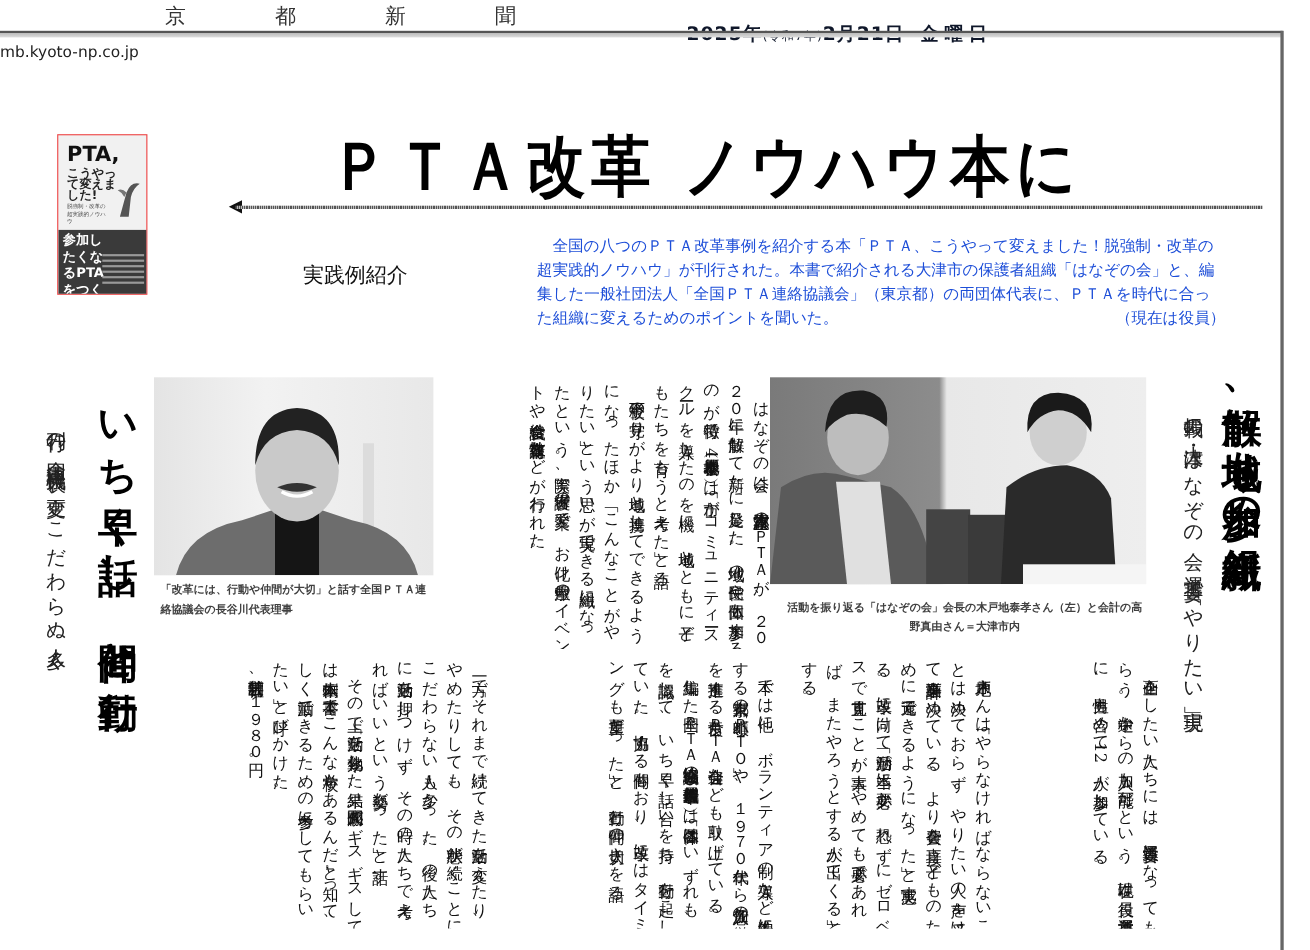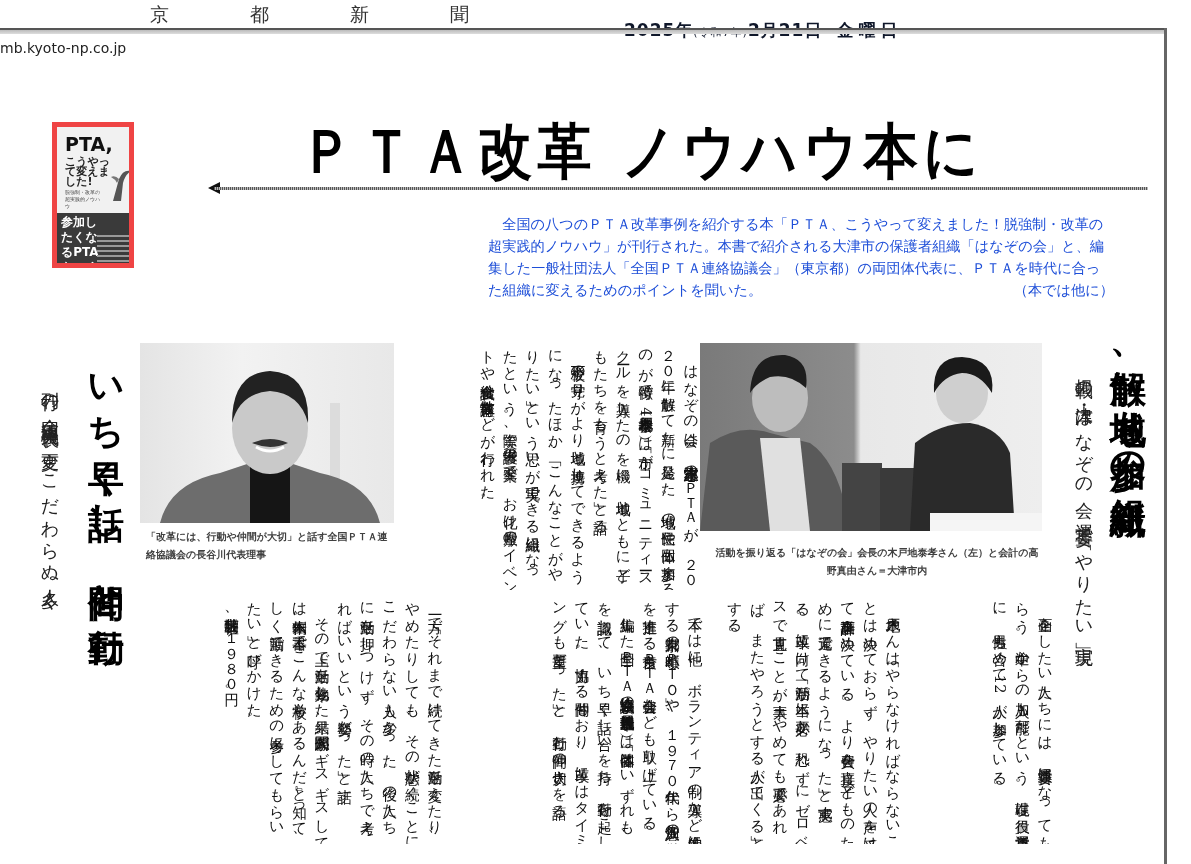--- a/index.html
+++ b/index.html
@@ -11,21 +11,21 @@
   .masthead .paper-name { position: absolute; left: 150px; top: 2px; height: 24px; display: flex; gap: 0; }
   .masthead .paper-name span { display: inline-block; width: 100px; font-family: "DejaVu Sans", sans-serif; font-size: 19px; color: #333; letter-spacing: 0; font-weight: 300; }
   .masthead .date { position: absolute; left: 624px; top: 19px; font-family: "DejaVu Sans", sans-serif; font-size: 17px; font-weight: bold; color: #0f172a; letter-spacing: 1px; }
   .masthead .date small { font-size: 11px; font-weight: normal; }
   .masthead .date .dow { margin-left: 14px; letter-spacing: 5px; }
   .topbar { position: absolute; left: 0; top: 28px; width: 1166px; height: 6px; background: linear-gradient(#555 0, #555 2px, #bbb 2px, #ddd 6px); }
   .frame-right { position: absolute; left: 1164px; top: 28px; width: 3px; height: 836px; background: #666; }
   .url { position: absolute; left: 0; top: 40px; font-family: "DejaVu Sans", sans-serif; font-size: 14px; color: #222; }
 
   
-  .book { position: absolute; left: 52px; top: 122px; width: 82px; height: 146px; background: #f1f1f1; border: 5px solid #ef4444; overflow: hidden; }
+  .book { position: absolute; left: 52px; top: 122px; width: 82px; height: 146px; background: #f1f1f1; border: 1px solid #ef4444; overflow: hidden; }
   .book .b-title { position: absolute; left: 8px; top: 6px; font-family: "DejaVu Sans", sans-serif; font-weight: bold; font-size: 19px; color: #111; }
   .book .b-sub { position: absolute; left: 8px; top: 30px; font-family: "DejaVu Sans", sans-serif; font-size: 11px; line-height: 10px; color: #222; font-weight: bold; width: 50px; }
   .book .b-tag { position: absolute; left: 8px; top: 62px; font-family: "DejaVu Sans", sans-serif; font-size: 5px; line-height: 7px; color: #444; width: 40px; }
   .book .bird { position: absolute; left: 52px; top: 40px; width: 24px; height: 36px; }
   .book .b-dark { position: absolute; left: 0; top: 86px; width: 82px; height: 62px; background: #3a3a3a; }
   .book .b-dark .big { position: absolute; left: 4px; top: 2px; font-family: "DejaVu Sans", sans-serif; font-weight: bold; font-size: 12px; line-height: 15px; color: #fff; width: 40px; }
   .book .b-dark .lines { position: absolute; left: 40px; top: 22px; width: 38px; }
   .book .b-dark .lines i { display: block; height: 2px; background: #999; margin-bottom: 3px; }
 
   
@@ -107,25 +107,26 @@
         <i></i>
       </div>
   </div>
 </div>
 
 <div class="headline">ＰＴＡ改革 ノウハウ本に</div>
 <div class="arrow-head"></div>
 <div class="arrow-line"></div>
 
 <div class="sub-left">
+  <div>実践例紹介</div>
 </div>
 
 <div class="lead">
   <p>全国の八つのＰＴＡ改革事例を紹介する本「ＰＴＡ、こうやって変えました！脱強制・改革の超実践的ノウハウ」が刊行された。本書で紹介される大津市の保護者組織「はなぞの会」と、編集した一般社団法人「全国ＰＴＡ連絡協議会」（東京都）の両団体代表に、ＰＴＡを時代に合った組織に変えるためのポイントを聞いた。</p>
-  <div class="byline">（本では他に）</div>
+  <div class="byline">（現在は役員）</div>
 </div>
 
 <div class="rhead vert">解散、地域も参加の新組織</div>
 <div class="rsub vert">掲載の大津・はなぞの会　運営委で「やりたい」実現</div>
 
 <div class="lhead vert">いち早く話し、仲間と行動</div>
 <div class="lsub vert">
   <span>刊行の全国連絡協代表</span><span class="gap"></span><span>変更、こだわらぬ人多く</span>
 </div>
 

